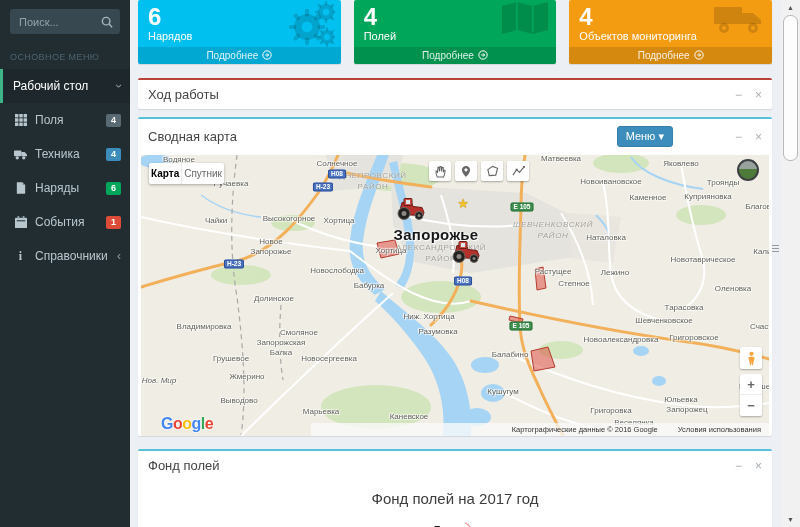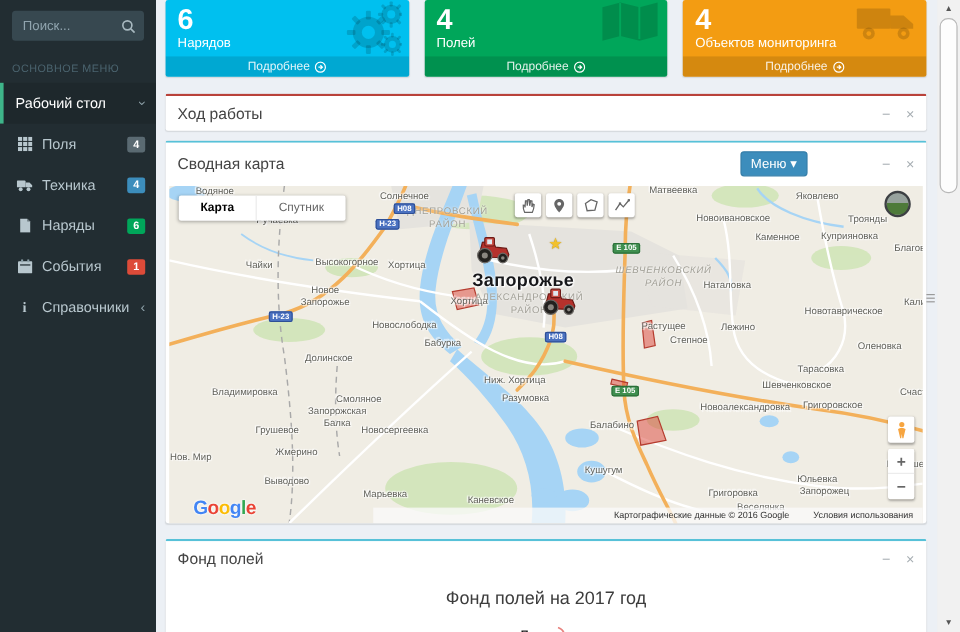--- a/index.html
+++ b/index.html
@@ -21,21 +21,21 @@
   .chev.down{display:inline-block;transform:rotate(90deg)}
 
   
   .content{position:absolute;left:130px;right:19px;top:0;bottom:0;background:#ecf0f5;padding:0 9px 0 8px;overflow:hidden}
   .stat-row{display:flex;gap:13px;margin-bottom:14px}
   .small-box{flex:1;position:relative;border-radius:2px;color:#fff;overflow:hidden;box-shadow:0 1px 1px rgba(0,0,0,.1)}
   .sb-inner{padding:4px 10px 5px;position:relative;z-index:2}
   .sb-inner h3{font-size:24px;font-weight:bold;line-height:1.05}
   .sb-inner p{font-size:11px;margin-top:1px;white-space:nowrap}
   .sb-icon{position:absolute;right:6px;top:1px;z-index:1}
-  .sb-footer{display:flex;align-items:flex-end;justify-content:center;gap:4px;position:relative;z-index:2;background:rgba(0,0,0,.12);color:rgba(255,255,255,.88);font-size:10px;padding:3px 0;text-decoration:none;cursor:pointer}
+  .sb-footer{display:flex;align-items:flex-start;justify-content:center;gap:4px;position:relative;z-index:2;background:rgba(0,0,0,.12);color:rgba(255,255,255,.88);font-size:10px;padding:3px 0;text-decoration:none;cursor:pointer}
 
   .box{background:#fff;border-top:2px solid #ccc;border-radius:2px;box-shadow:0 1px 1px rgba(0,0,0,.1);margin-bottom:8px}
   .box-header{display:flex;align-items:center;padding:7px 10px;font-size:13px;color:#444}
   .box-tools{margin-left:auto;display:flex;gap:13px;color:#a7aeb3;font-size:12px;line-height:1}
   .box-tools span{cursor:pointer}
   .btn-menu{background:#3c8dbc;border:1px solid #367fa9;color:#fff;font-size:11px;padding:3px 8px;border-radius:3px;margin-left:auto;margin-right:62px;cursor:pointer}
   .map-box .box-tools{margin-left:0}
 
   
   .map-wrap{margin:1px 3px 13px;position:relative;height:281px;overflow:hidden;background:#f0ede4}
@@ -47,21 +47,21 @@
   .city{position:absolute;transform:translate(-50%,-50%);font-size:15px;font-weight:bold;color:#17171a;letter-spacing:.3px;white-space:nowrap;
         text-shadow:0 0 2px #fff,0 0 3px #fff,1px 1px 1px #fff}
   .rbadge{position:absolute;transform:translate(-50%,-50%);font-size:6.5px;font-weight:bold;color:#fff;padding:1px 3px;border-radius:2px;line-height:1.1;white-space:nowrap}
   .rbadge.h{background:#4a71c0;box-shadow:inset 0 0 0 1px #2e4f96}
   .rbadge.e{background:#3f8f4f;box-shadow:inset 0 0 0 1px #2c6e39}
   .star{position:absolute;transform:translate(-50%,-50%);color:#f2c12e;font-size:13px;text-shadow:0 0 1px #8c6d00;cursor:pointer}
   .tractor{position:absolute;transform:translate(-50%,-50%);cursor:pointer}
   .avatar{position:absolute;left:607px;top:15px;width:22px;height:22px;border-radius:50%;border:2px solid #3d4043;background:linear-gradient(#97a29d 45%,#4e7a3a 45%);transform:translate(-50%,-50%);z-index:5;cursor:pointer}
 
   .map-type{position:absolute;left:8px;top:8px;background:#fff;border-radius:2px;box-shadow:0 1px 3px rgba(0,0,0,.3);display:flex;font-size:10px;z-index:6}
-  .map-type span{padding:5px 18px;cursor:pointer}
+  .map-type span{padding:5px 2px;cursor:pointer}
   .map-type .sel{font-weight:bold;color:#000}
   .map-type .alt{color:#666;border-left:1px solid #ececec}
 
   .draw-tools{position:absolute;left:288px;top:6px;display:flex;gap:4px;z-index:6}
   .draw-tools button{width:22px;height:20px;background:#fff;border:0;border-radius:2px;box-shadow:0 1px 2px rgba(0,0,0,.3);display:flex;align-items:center;justify-content:center;cursor:pointer}
 
   .gmap-ctrl{position:absolute;right:7px;bottom:20px;z-index:6;display:flex;flex-direction:column;gap:5px;align-items:center}
   .pegman{width:22px;height:22px;background:#fff;border:0;border-radius:2px;box-shadow:0 1px 2px rgba(0,0,0,.3);display:flex;align-items:center;justify-content:center;cursor:grab}
   .zoomctl{display:flex;flex-direction:column;border-radius:2px;overflow:hidden;box-shadow:0 1px 2px rgba(0,0,0,.3)}
   .zoomctl button{width:22px;height:21px;background:#fff;border:0;font-size:13px;color:#666;font-weight:bold;cursor:pointer}
@@ -358,21 +358,21 @@
 Запорожье</span>
           <span class="town" style="left: 196px; top: 116px;">Новослободка</span>
           <span class="town" style="left: 133px; top: 144px;">Долинское</span>
           <span class="town" style="left: 63px; top: 172px;">Владимировка</span>
           <span class="town" style="left: 158px; top: 178px;">Смоляное</span>
           <span class="town" style="left: 140px; top: 193px;">Запорожская
 Балка</span>
           <span class="town" style="left: 90px; top: 204px;">Грушевое</span>
           <span class="town" style="left: 188px; top: 204px;">Новосергеевка</span>
           <span class="town" style="left: 106px; top: 222px;">Жмерино</span>
-          <span class="town" style="left: 18px; top: 226px;">Нов. Мир</span>
+          <span class="town" style="left: 18px; top: 226px; font-style: italic;">Нов. Мир</span>
           <span class="town" style="left: 98px; top: 246px;">Выводово</span>
           <span class="town" style="left: 180px; top: 257px;">Марьевка</span>
           <span class="town" style="left: 288px; top: 162px;">Ниж. Хортица</span>
           <span class="town" style="left: 297px; top: 177px;">Разумовка</span>
           <span class="town" style="left: 268px; top: 262px;">Каневское</span>
           <span class="town" style="left: 228px; top: 131px;">Бабурка</span>
           <span class="town" style="left: 250px; top: 96px;">Хортица</span>
           <span class="town" style="left: 420px; top: 4px;">Матвеевка</span>
           <span class="town" style="left: 412px; top: 117px;">Растущее</span>
           <span class="town" style="left: 433px; top: 129px;">Степное</span>

